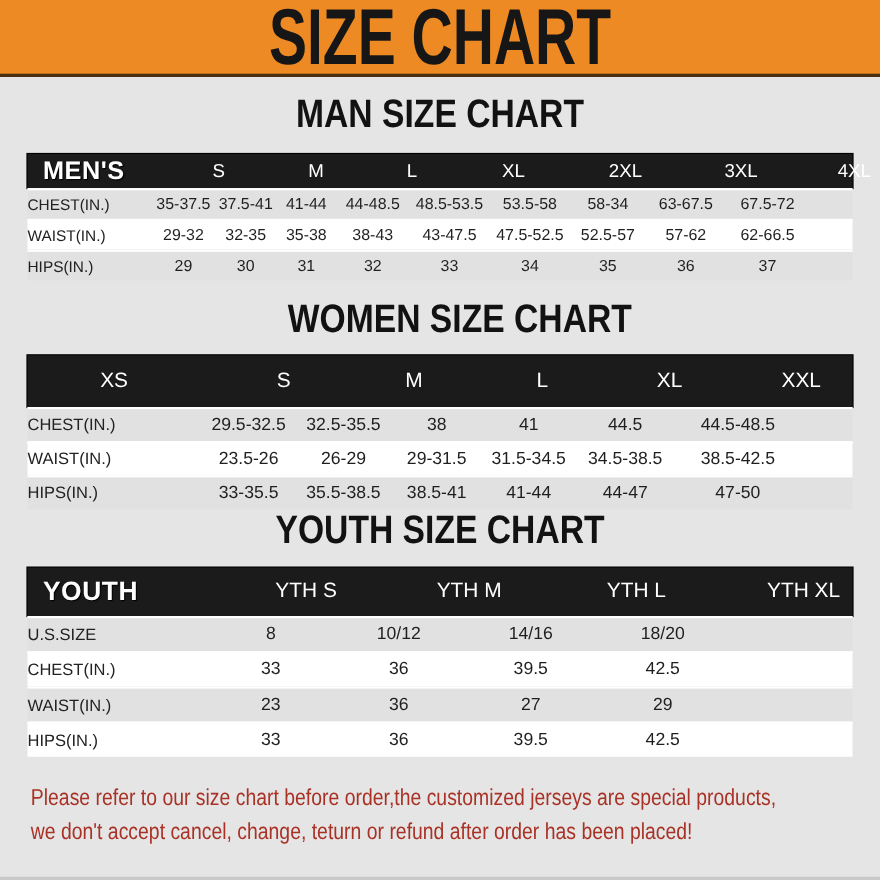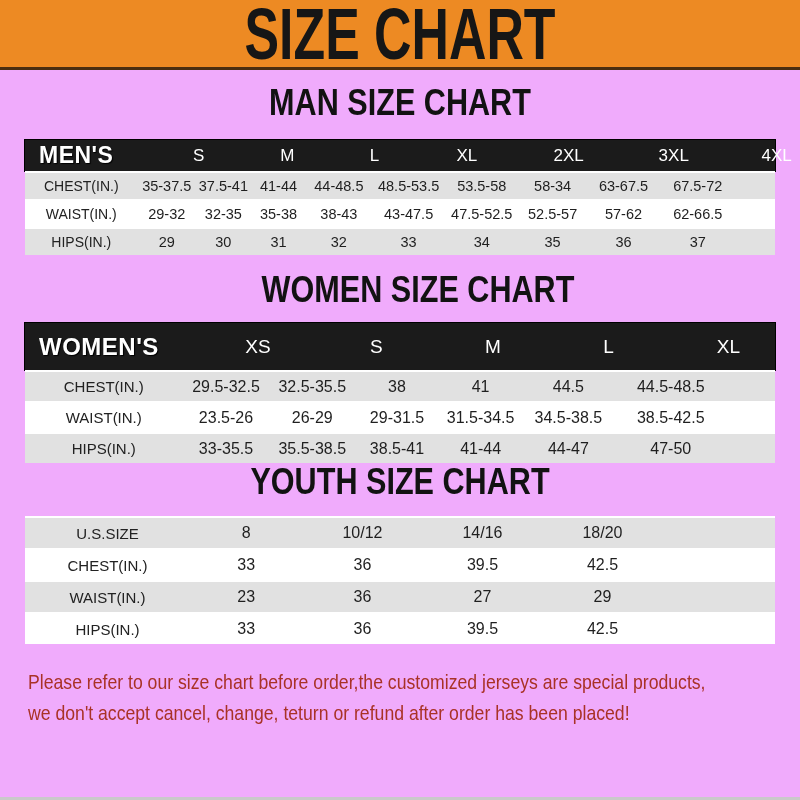--- a/index.html
+++ b/index.html
@@ -1,19 +1,19 @@
 <!DOCTYPE html>
 <html style="--accent_orange: #ED8A23; --bar_black: #1B1B1B; --row_gray: #E1E1E1; --footer_red: #A93226;"><head>
 <meta charset="utf-8">
 <style>
   html,body { margin:0; padding:0; }
   .page {
     position:relative;
     width:800px; height:800px;
-    background:#f0abfc;
+    background:#e5e5e5;
     font-family:"Liberation Sans", sans-serif;
     overflow:hidden;
   }
   
   .banner {
     height:67px;
     background:var(--accent_orange,#ED8A23);
     border-bottom:3px solid #4a2e10;
     display:flex; align-items:center; justify-content:center;
   }
@@ -63,21 +63,21 @@
   .colhead { text-align:center; font-weight:400; }
   .man   .colhead { font-size:17px; }
   .women .colhead { font-size:19px; }
   .youth .colhead { font-size:19px; }
   .body { border-top:2px solid #ffffff; color:#1f1f1f; }
   .man   .body { height:26px; }
   .women .body { height:29px; }
   .youth .body { height:30px; }
   .r-gray  { background:var(--row_gray,#E1E1E1); }
   .r-white { background:#ffffff; }
-  .rlabel { text-align:center; color:#222; }
+  .rlabel { color:#222; }
   .man   .rlabel { font-size:14px; }
   .women .rlabel { font-size:15px; }
   .youth .rlabel { font-size:15px; }
   .val { text-align:center; }
   .man   .val { font-size:14.5px; }
   .women .val { font-size:16px; }
   .youth .val { font-size:16px; }
   
   .footnote {
     margin-top:22px; padding-left:28px;
@@ -153,21 +153,20 @@
       <div class="val">37</div>
     </div>
   </div>
 
   <h2 class="section-title mt-women">
     <span>WOMEN SIZE CHART</span>
   </h2>
 
   <div class="sizetable women">
     <div class="trow thead">
-      <div class="corner">WOMEN'S</div>
       <div class="colhead">XS</div>
       <div class="colhead">S</div>
       <div class="colhead">M</div>
       <div class="colhead">L</div>
       <div class="colhead">XL</div>
       <div class="colhead">XXL</div>
     </div>
     <div class="trow body r-gray">
       <div class="rlabel">CHEST(IN.)</div>
       <div class="val">29.5-32.5</div>
@@ -195,20 +194,27 @@
       <div class="val">44-47</div>
       <div class="val">47-50</div>
     </div>
   </div>
 
   <h2 class="section-title mt-youth">
     <span>YOUTH SIZE CHART</span>
   </h2>
 
   <div class="sizetable youth">
+    <div class="trow thead">
+      <div class="corner">YOUTH</div>
+      <div class="colhead">YTH S</div>
+      <div class="colhead">YTH M</div>
+      <div class="colhead">YTH L</div>
+      <div class="colhead">YTH XL</div>
+    </div>
     <div class="trow body r-gray">
       <div class="rlabel">U.S.SIZE</div>
       <div class="val">8</div>
       <div class="val">10/12</div>
       <div class="val">14/16</div>
       <div class="val">18/20</div>
     </div>
     <div class="trow body r-white">
       <div class="rlabel">CHEST(IN.)</div>
       <div class="val">33</div>

